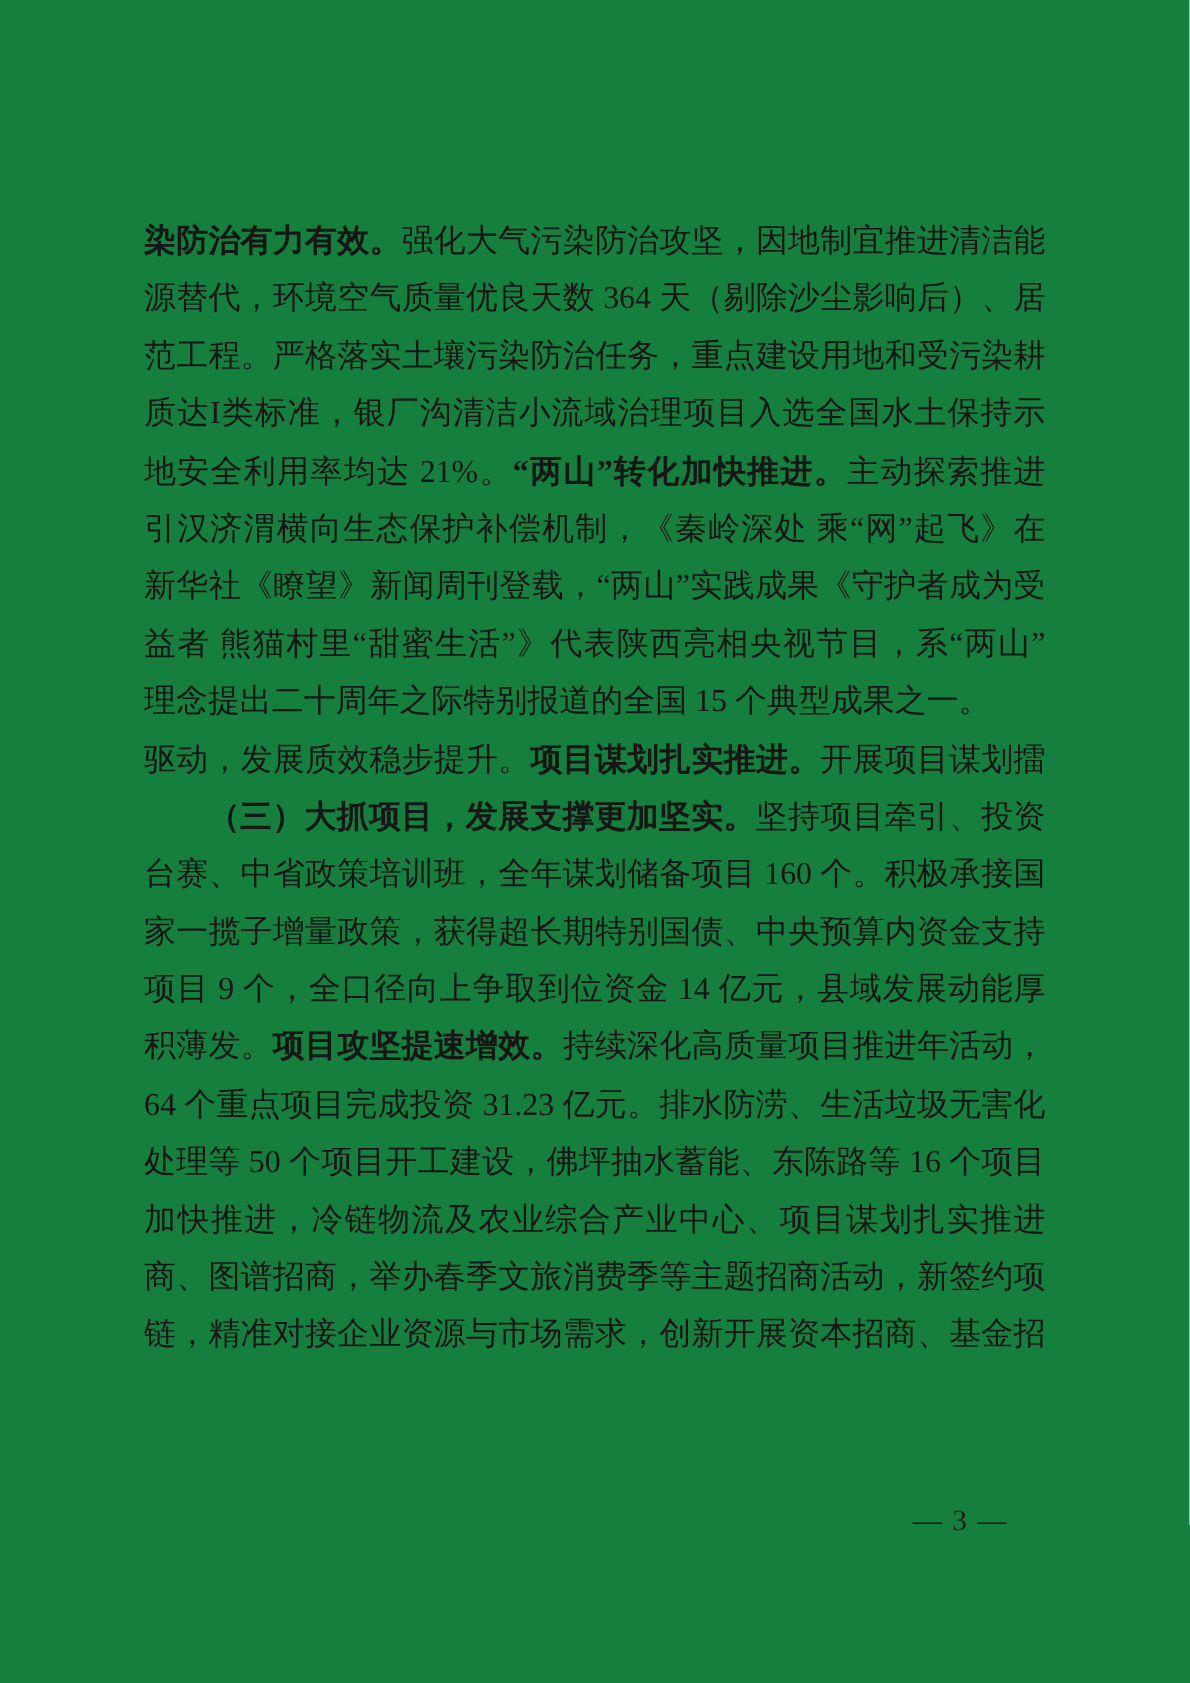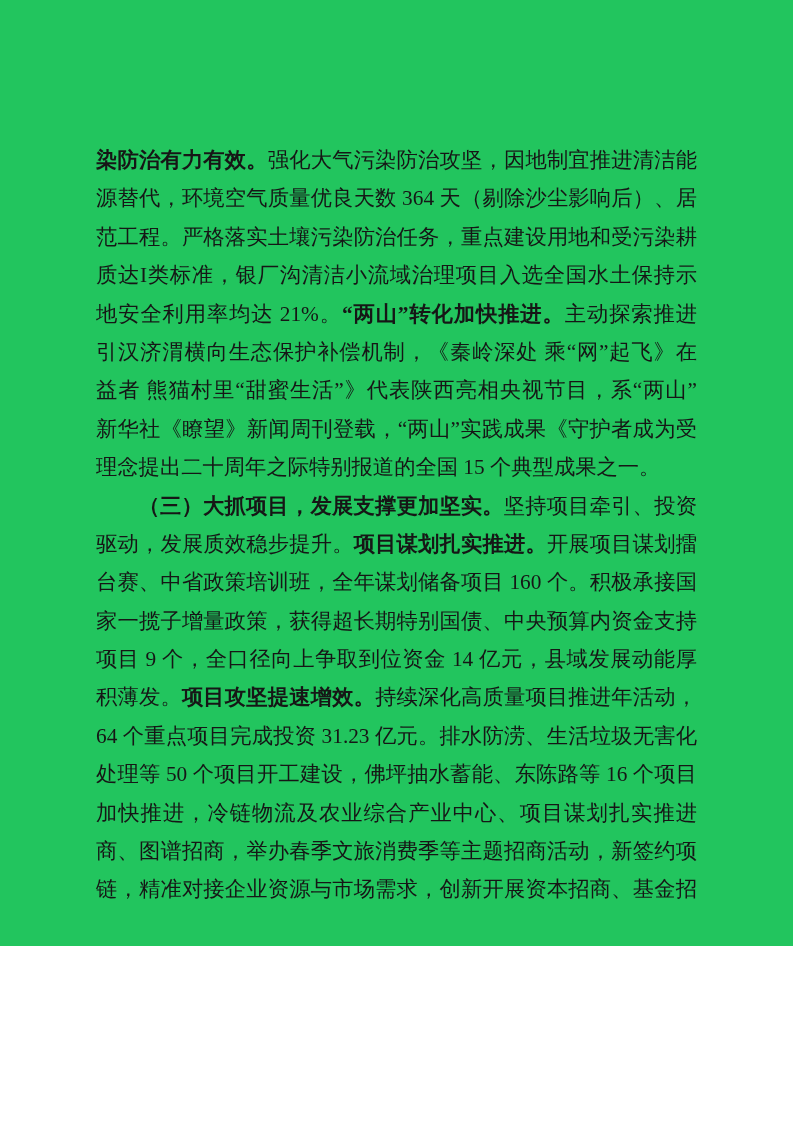--- a/index.html
+++ b/index.html
@@ -3,22 +3,22 @@
 <meta charset="utf-8">
 <style>
   html, body {
     margin: 0;
     padding: 0;
     background: #ffffff;
   }
   .page {
     position: relative;
     width: 793px;
-    height: 946px;
-    background: #22c55e;
+    height: 1122px;
+    background: #15803d;
     overflow: hidden;
     font-family: "Liberation Serif", "DejaVu Serif", serif;
     color: #161616;
   }
   .text-block {
     position: absolute;
     left: 96px;
     top: 141px;
     width: 601px;
   }
@@ -53,25 +53,25 @@
 <body>
 
 <div class="page">
   <div class="text-block" id="text-block">
       <div class="line justify-last"><span class="bold">染防治有力有效。</span><span>强化大气污染防治攻坚，因地制宜推进清洁能</span></div>
       <div class="line justify-last"><span>源替代，环境空气质量优良天数 364 天（剔除沙尘影响后）、居</span></div>
       <div class="line justify-last"><span>范工程。严格落实土壤污染防治任务，重点建设用地和受污染耕</span></div>
       <div class="line justify-last"><span>质达I类标准，银厂沟清洁小流域治理项目入选全国水土保持示</span></div>
       <div class="line justify-last"><span>地安全利用率均达 21%。</span><span class="bold">“两山”转化加快推进。</span><span>主动探索推进</span></div>
       <div class="line justify-last"><span>引汉济渭横向生态保护补偿机制，《秦岭深处 乘“网”起飞》在</span></div>
+      <div class="line justify-last"><span>新华社《瞭望》新闻周刊登载，“两山”实践成果《守护者成为受</span></div>
       <div class="line justify-last"><span>益者 熊猫村里“甜蜜生活”》代表陕西亮相央视节目，系“两山”</span></div>
-      <div class="line justify-last"><span>新华社《瞭望》新闻周刊登载，“两山”实践成果《守护者成为受</span></div>
       <div class="line"><span>理念提出二十周年之际特别报道的全国 15 个典型成果之一。</span></div>
+      <div class="line justify-last"><span>驱动，发展质效稳步提升。</span><span class="bold">项目谋划扎实推进。</span><span>开展项目谋划擂</span></div>
       <div class="line justify-last indent"><span class="bold">（三）大抓项目，发展支撑更加坚实。</span><span>坚持项目牵引、投资</span></div>
-      <div class="line justify-last"><span>驱动，发展质效稳步提升。</span><span class="bold">项目谋划扎实推进。</span><span>开展项目谋划擂</span></div>
       <div class="line justify-last"><span>台赛、中省政策培训班，全年谋划储备项目 160 个。积极承接国</span></div>
       <div class="line justify-last"><span>家一揽子增量政策，获得超长期特别国债、中央预算内资金支持</span></div>
       <div class="line justify-last"><span>项目 9 个，全口径向上争取到位资金 14 亿元，县域发展动能厚</span></div>
       <div class="line justify-last"><span>积薄发。</span><span class="bold">项目攻坚提速增效。</span><span>持续深化高质量项目推进年活动，</span></div>
       <div class="line justify-last"><span>64 个重点项目完成投资 31.23 亿元。排水防涝、生活垃圾无害化</span></div>
       <div class="line justify-last"><span>处理等 50 个项目开工建设，佛坪抽水蓄能、东陈路等 16 个项目</span></div>
       <div class="line justify-last"><span>加快推进，冷链物流及农业综合产业中心、项目谋划扎实推进</span></div>
       <div class="line justify-last"><span>商、图谱招商，举办春季文旅消费季等主题招商活动，新签约项</span></div>
       <div class="line justify-last"><span>链，精准对接企业资源与市场需求，创新开展资本招商、基金招</span></div>
     </div>

